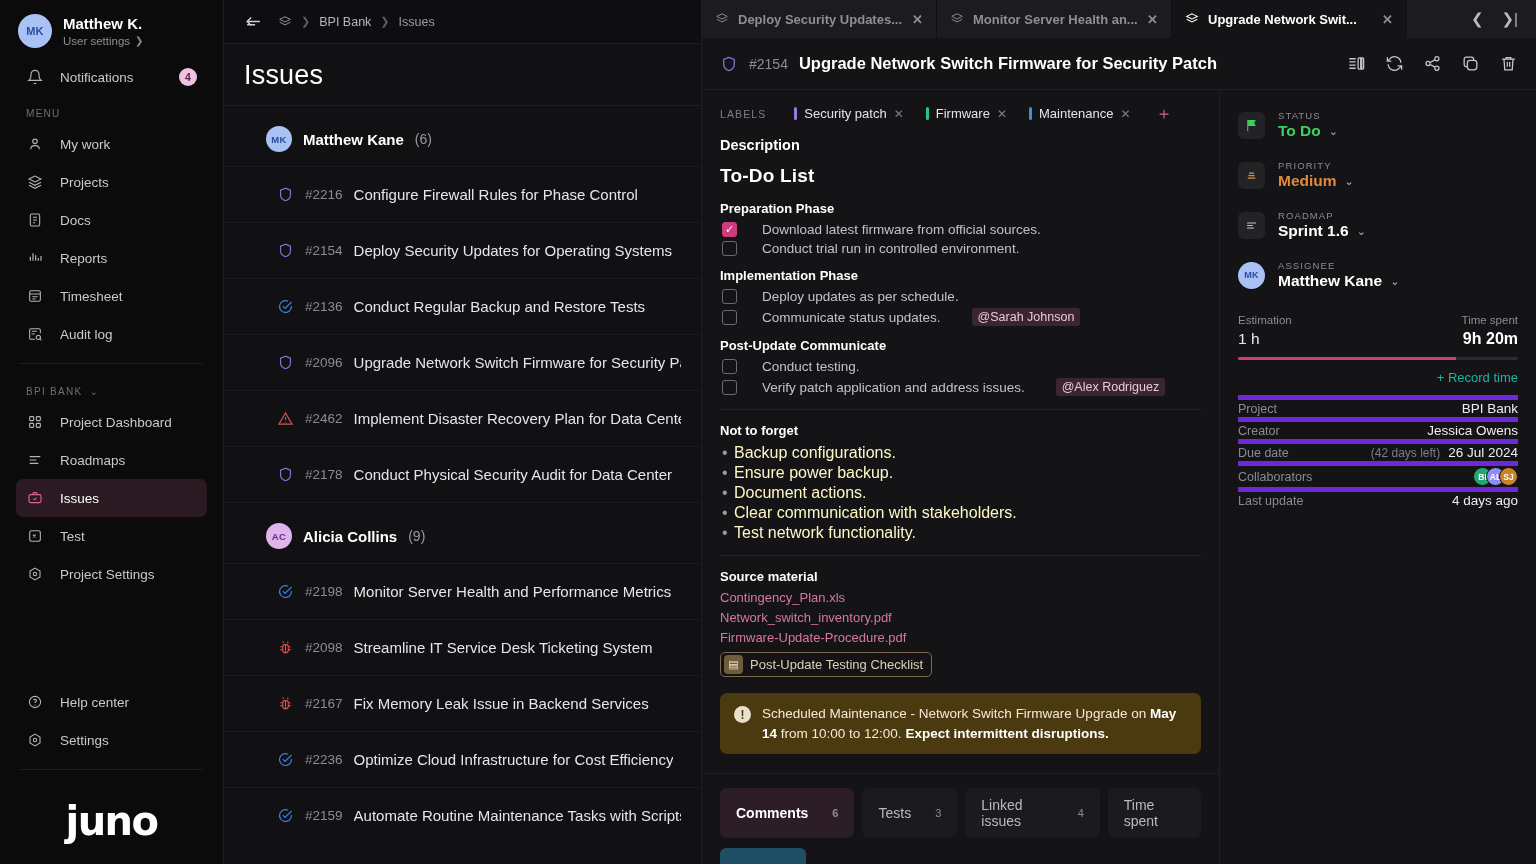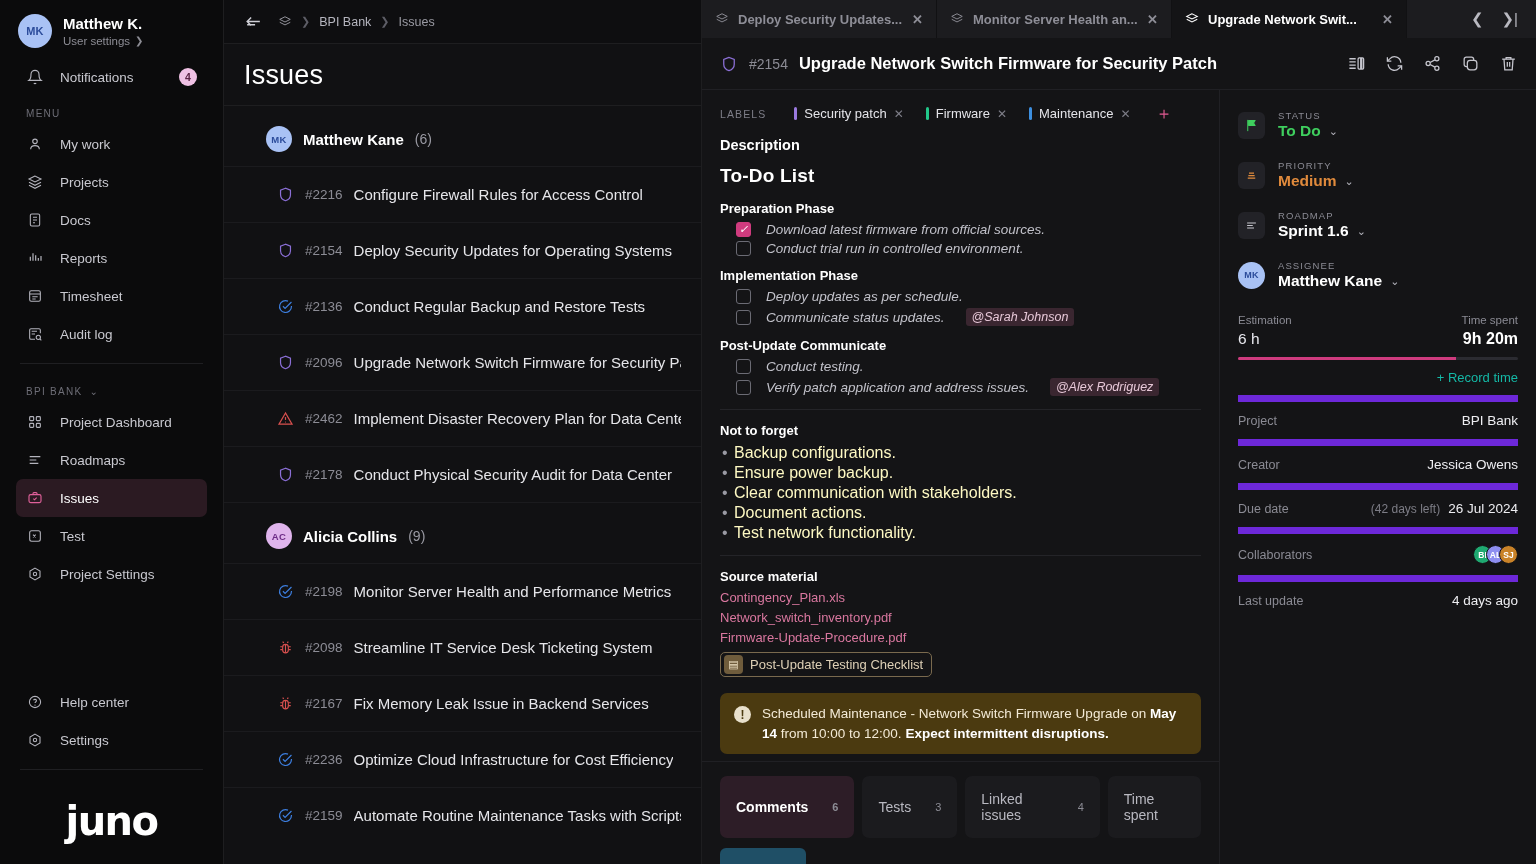--- a/index.html
+++ b/index.html
@@ -118,21 +118,21 @@
   .labels-cap { font-size: 10.5px; letter-spacing: 1.1px; color: #7e7e88; margin-right: 6px; }
   .chip { display: flex; align-items: center; gap: 7px; font-size: 13px; color: #e4e4e9; }
   .chip .bar { width: 3px; height: 13px; border-radius: 2px; display: block; }
   .chip .x { color: #7e7e88; font-size: 12px; cursor: pointer; }
   .chip-add { color: #e05a92; font-size: 17px; cursor: pointer; padding-left: 3px; }
 
   .desc-scroll { flex: 1 1 auto; padding: 0 18px 0; overflow: hidden; }
   .h-desc { font-size: 14.5px; font-weight: bold; color: #fff; margin-bottom: 12px; }
   .h-todo { font-size: 19px; font-weight: bold; color: #fff; margin-bottom: 14px; letter-spacing: .2px; }
   .phase { font-size: 13px; font-weight: bold; color: #fff; margin: 0 0 6px; }
-  .chk-row { display: flex; align-items: center; gap: 15px; margin: 0 16px 4px; font-size: 13.5px; color: #c2c2ca; font-style: italic; }
+  .chk-row { display: flex; align-items: center; gap: 25px; margin: 0 2px 4px; font-size: 13.5px; color: #c2c2ca; }
   .cb { width: 15px; height: 15px; flex: 0 0 15px; border: 1.6px solid #6b6b74; border-radius: 3px; cursor: pointer; }
   .cb.on { background: #cf3b7e; border-color: #cf3b7e; display: flex; align-items: center; justify-content: center; }
   .cb.on:after { content: "✓"; color: #fff; font-size: 11px; line-height: 1; }
   .mention { background: #3a2630; color: #e7c8d8; font-size: 12.5px; padding: 2px 6px; border-radius: 3px; margin-left: 6px; }
   .hr { height: 1px; background: #242428; margin: 13px 0; }
   .bullets { list-style: none; }
   .bullets li { font-size: 16px; color: #fef9c3; margin-bottom: 2px; padding-left: 14px; position: relative; }
   .bullets li:before { content: "•"; position: absolute; left: 2px; color: #9a9aa3; }
   .srcfile { font-size: 13px; color: #d9779f; margin-bottom: 5px; cursor: pointer; }
   .attach {
@@ -149,21 +149,21 @@
     width: 17px; height: 17px; flex: 0 0 17px; border-radius: 50%;
     background: #e8e0cc; color: #4b3a10; font-size: 12px; font-weight: bold;
     display: flex; align-items: center; justify-content: center; margin-top: 2px;
   }
   .callout .txt { font-size: 13.5px; color: #f3ead6; line-height: 1.45; }
   .callout b { color: #fff; }
 
   .bottom-tabs { flex: 0 0 auto; border-top: 1px solid #202024; padding: 14px 18px 0; display: flex; gap: 8px; }
   .btab {
     display: flex; align-items: center; gap: 24px;
-    padding: 15px 16px; border-radius: 7px; background: #1b1b1e;
+    padding: 9px 16px; border-radius: 7px; background: #1b1b1e;
     font-size: 14px; color: #b9b9c1; cursor: pointer;
   }
   .btab.active { background: #2d1d27; color: #fff; font-weight: bold; }
   .btab .cnt { font-size: 11px; color: #8c8c95; }
   .bottom-stub { height: 26px; padding: 10px 18px 0; }
   .stub-btn { width: 86px; height: 20px; border-radius: 6px 6px 0 0; background: #1f4f66; }
 
   
   .meta { width: 316px; flex: 0 0 316px; padding: 10px 18px 0; overflow: hidden; }
   .meta-row { display: flex; align-items: center; gap: 13px; padding: 10px 0; }
@@ -175,21 +175,21 @@
   .meta-val { font-size: 15.5px; font-weight: bold; display: flex; align-items: center; gap: 8px; }
   .meta-val .dd { font-size: 11px; color: #b4b4bd; font-weight: normal; }
   .est-box { margin-top: 14px; }
   .est-top { display: flex; justify-content: space-between; font-size: 11.5px; color: #8b8b94; }
   .est-mid { display: flex; justify-content: space-between; align-items: baseline; margin: 4px 0 9px; }
   .est-l { font-size: 15.5px; color: #e8e8ee; }
   .est-r { font-size: 16px; font-weight: bold; color: #fff; }
   .bar-track { height: 3px; background: #2b2b31; border-radius: 2px; overflow: hidden; }
   .bar-fill { height: 3px; background: #cf3b7e; }
   .rec-time { text-align: right; font-size: 13px; color: #14b8a6; margin-top: 10px; cursor: pointer; }
-  .kv { display: flex; align-items: center; justify-content: space-between; padding: 11px 0; border-top: 7px solid #6d28d9; text-align: right; }
+  .kv { display: flex; align-items: center; justify-content: space-between; padding: 1px 0; border-top: 5px solid #6d28d9; text-align: right; }
   .kv .k { font-size: 12.5px; color: #8b8b94; }
   .kv .v { font-size: 13.5px; color: #eeeef2; }
   .kv .v.muted { color: #7d7d86; font-size: 12px; margin-right: 8px; }
   .collab { display: flex; }
   .collab .cav {
     width: 19px; height: 19px; border-radius: 50%; font-size: 8.5px; font-weight: bold;
     display: flex; align-items: center; justify-content: center; color: #fff;
     border: 1.5px solid #141416; margin-left: -6px;
   }
   .collab .cav:first-child { margin-left: 0; }
@@ -400,21 +400,21 @@
         <span class="group-count">(6)</span>
       </div>
 
       <div class="issue-row">
         <span class="issue-ico" style="color:#8b6fd6">
             <svg width="17" height="17" viewBox="0 0 24 24" fill="none" stroke="currentColor" stroke-width="1.7">
               <path d="M12 3.2 5 6v6.2c0 4.3 3 7.3 7 8.6 4-1.3 7-4.3 7-8.6V6l-7-2.8Z"></path>
             </svg>
           </span>
         <span class="issue-id">#2216</span>
-        <span class="issue-title">Configure Firewall Rules for Access Control</span>
+        <span class="issue-title">Configure Firewall Rules for Phase Control</span>
       </div>
       <div class="issue-row">
         <span class="issue-ico" style="color:#8b6fd6">
             <svg width="17" height="17" viewBox="0 0 24 24" fill="none" stroke="currentColor" stroke-width="1.7">
               <path d="M12 3.2 5 6v6.2c0 4.3 3 7.3 7 8.6 4-1.3 7-4.3 7-8.6V6l-7-2.8Z"></path>
             </svg>
           </span>
         <span class="issue-id">#2154</span>
         <span class="issue-title">Deploy Security Updates for Operating Systems</span>
       </div>
@@ -665,22 +665,22 @@
             <span>Verify patch application and address issues.</span>
             <span class="mention">@Alex Rodriguez</span>
           </div>
 
           <div class="hr"></div>
 
           <div class="phase">Not to forget</div>
           <ul class="bullets">
             <li>Backup configurations.</li>
             <li>Ensure power backup.</li>
+            <li>Document actions.</li>
             <li>Clear communication with stakeholders.</li>
-            <li>Document actions.</li>
             <li>Test network functionality.</li>
           </ul>
 
           <div class="hr"></div>
 
           <div class="phase">Source material</div>
           <div class="srcfile">Contingency_Plan.xls</div>
           <div class="srcfile">Network_switch_inventory.pdf</div>
           <div class="srcfile">Firmware-Update-Procedure.pdf</div>
           <div class="attach">
@@ -772,21 +772,21 @@
               </div>
           </div>
         </div>
 
         <div class="est-box">
           <div class="est-top">
             <span>Estimation</span>
             <span>Time spent</span>
           </div>
           <div class="est-mid">
-            <span class="est-l">6 h</span>
+            <span class="est-l">1 h</span>
             <span class="est-r">9h 20m</span>
           </div>
           <div class="bar-track">
             <div class="bar-fill" id="progfill" style="width: 78%;"></div>
           </div>
           <div class="rec-time">+ Record time</div>
         </div>
 
         <div style="margin-top:10px">
           <div class="kv">

